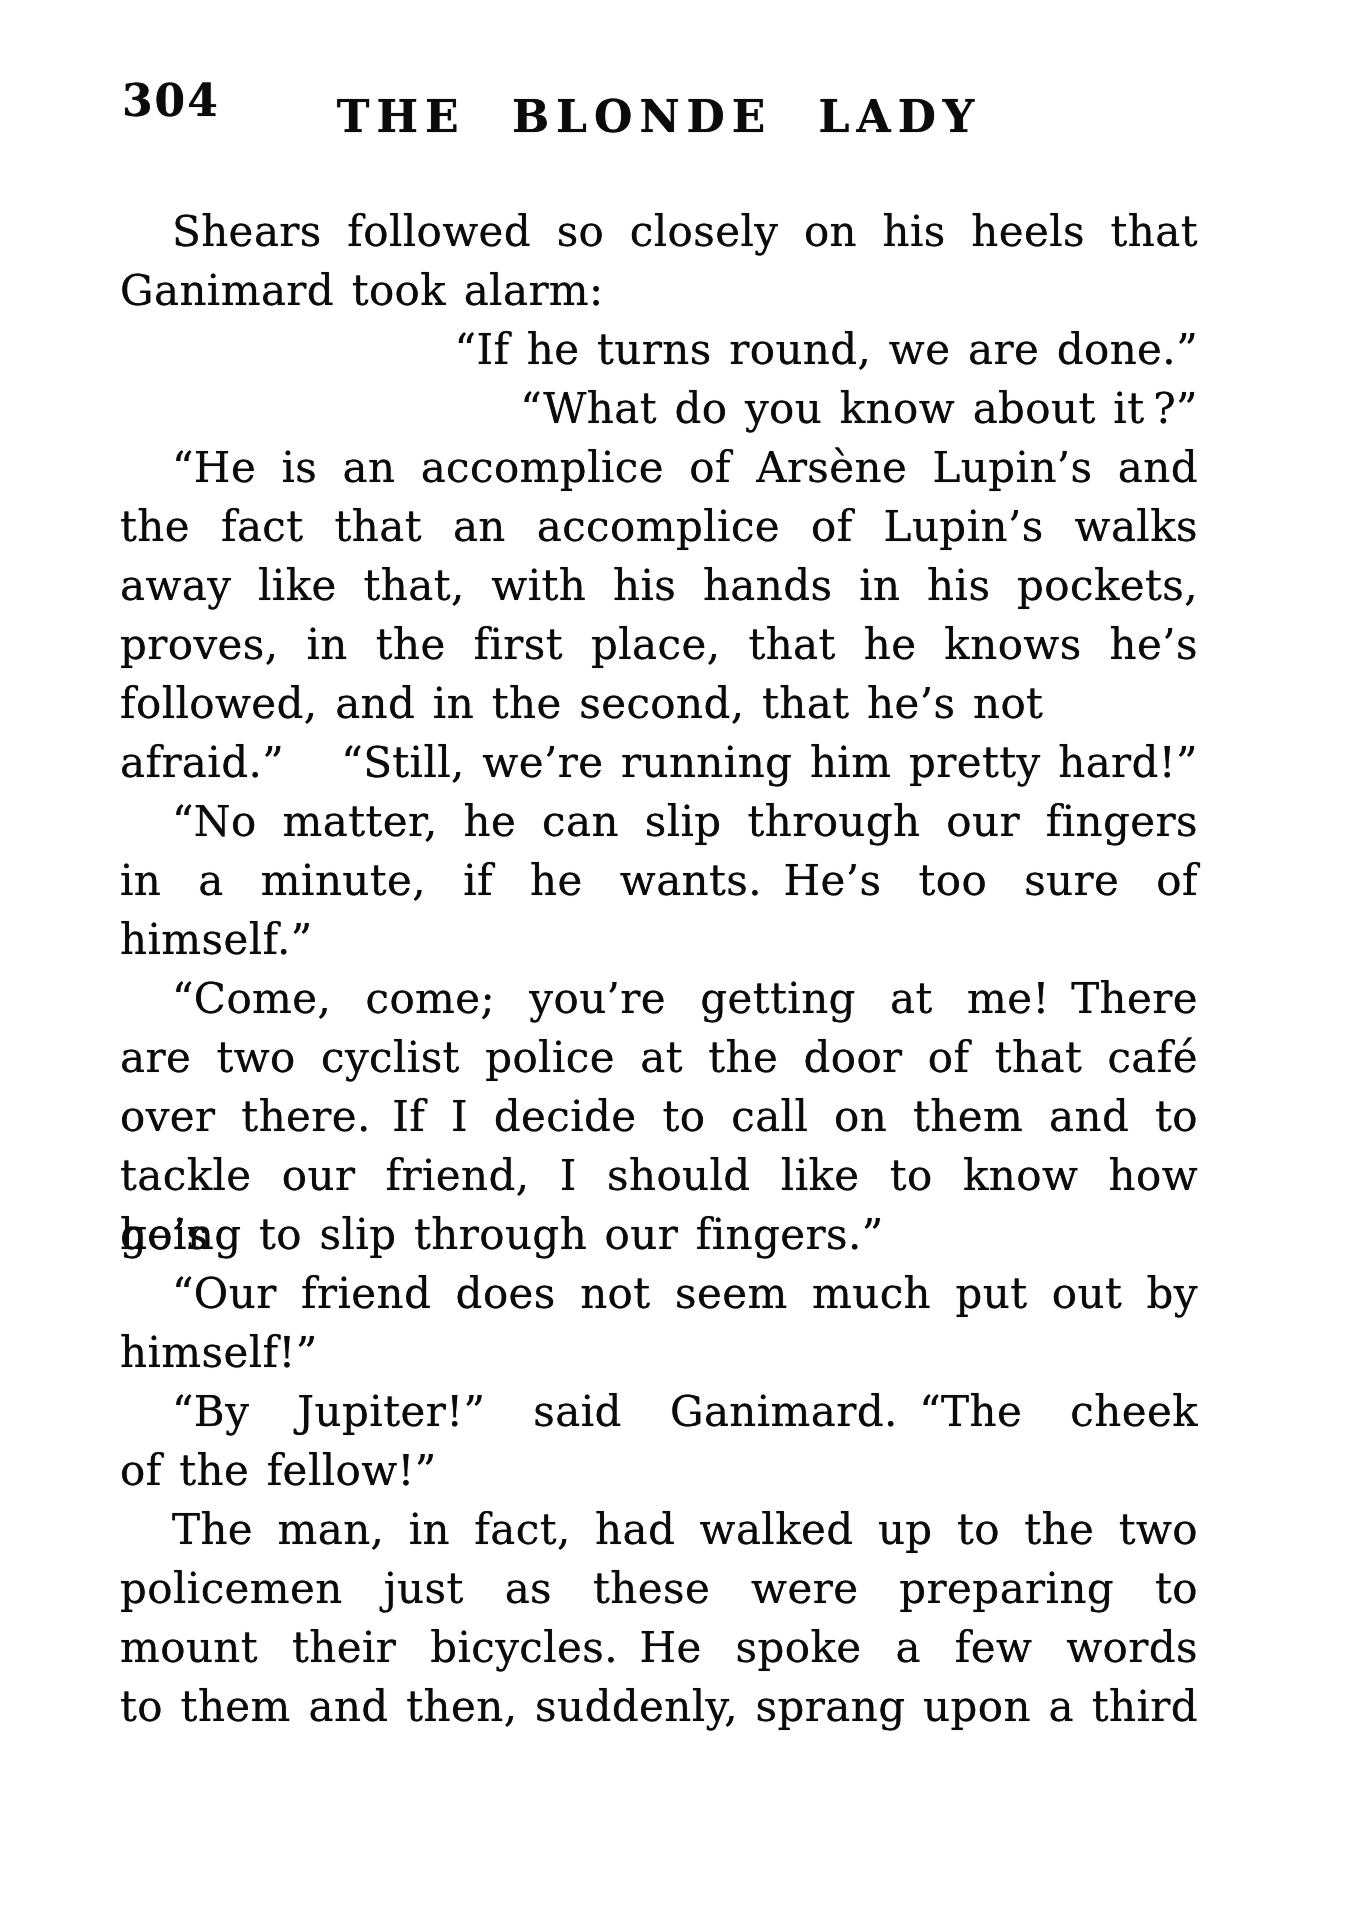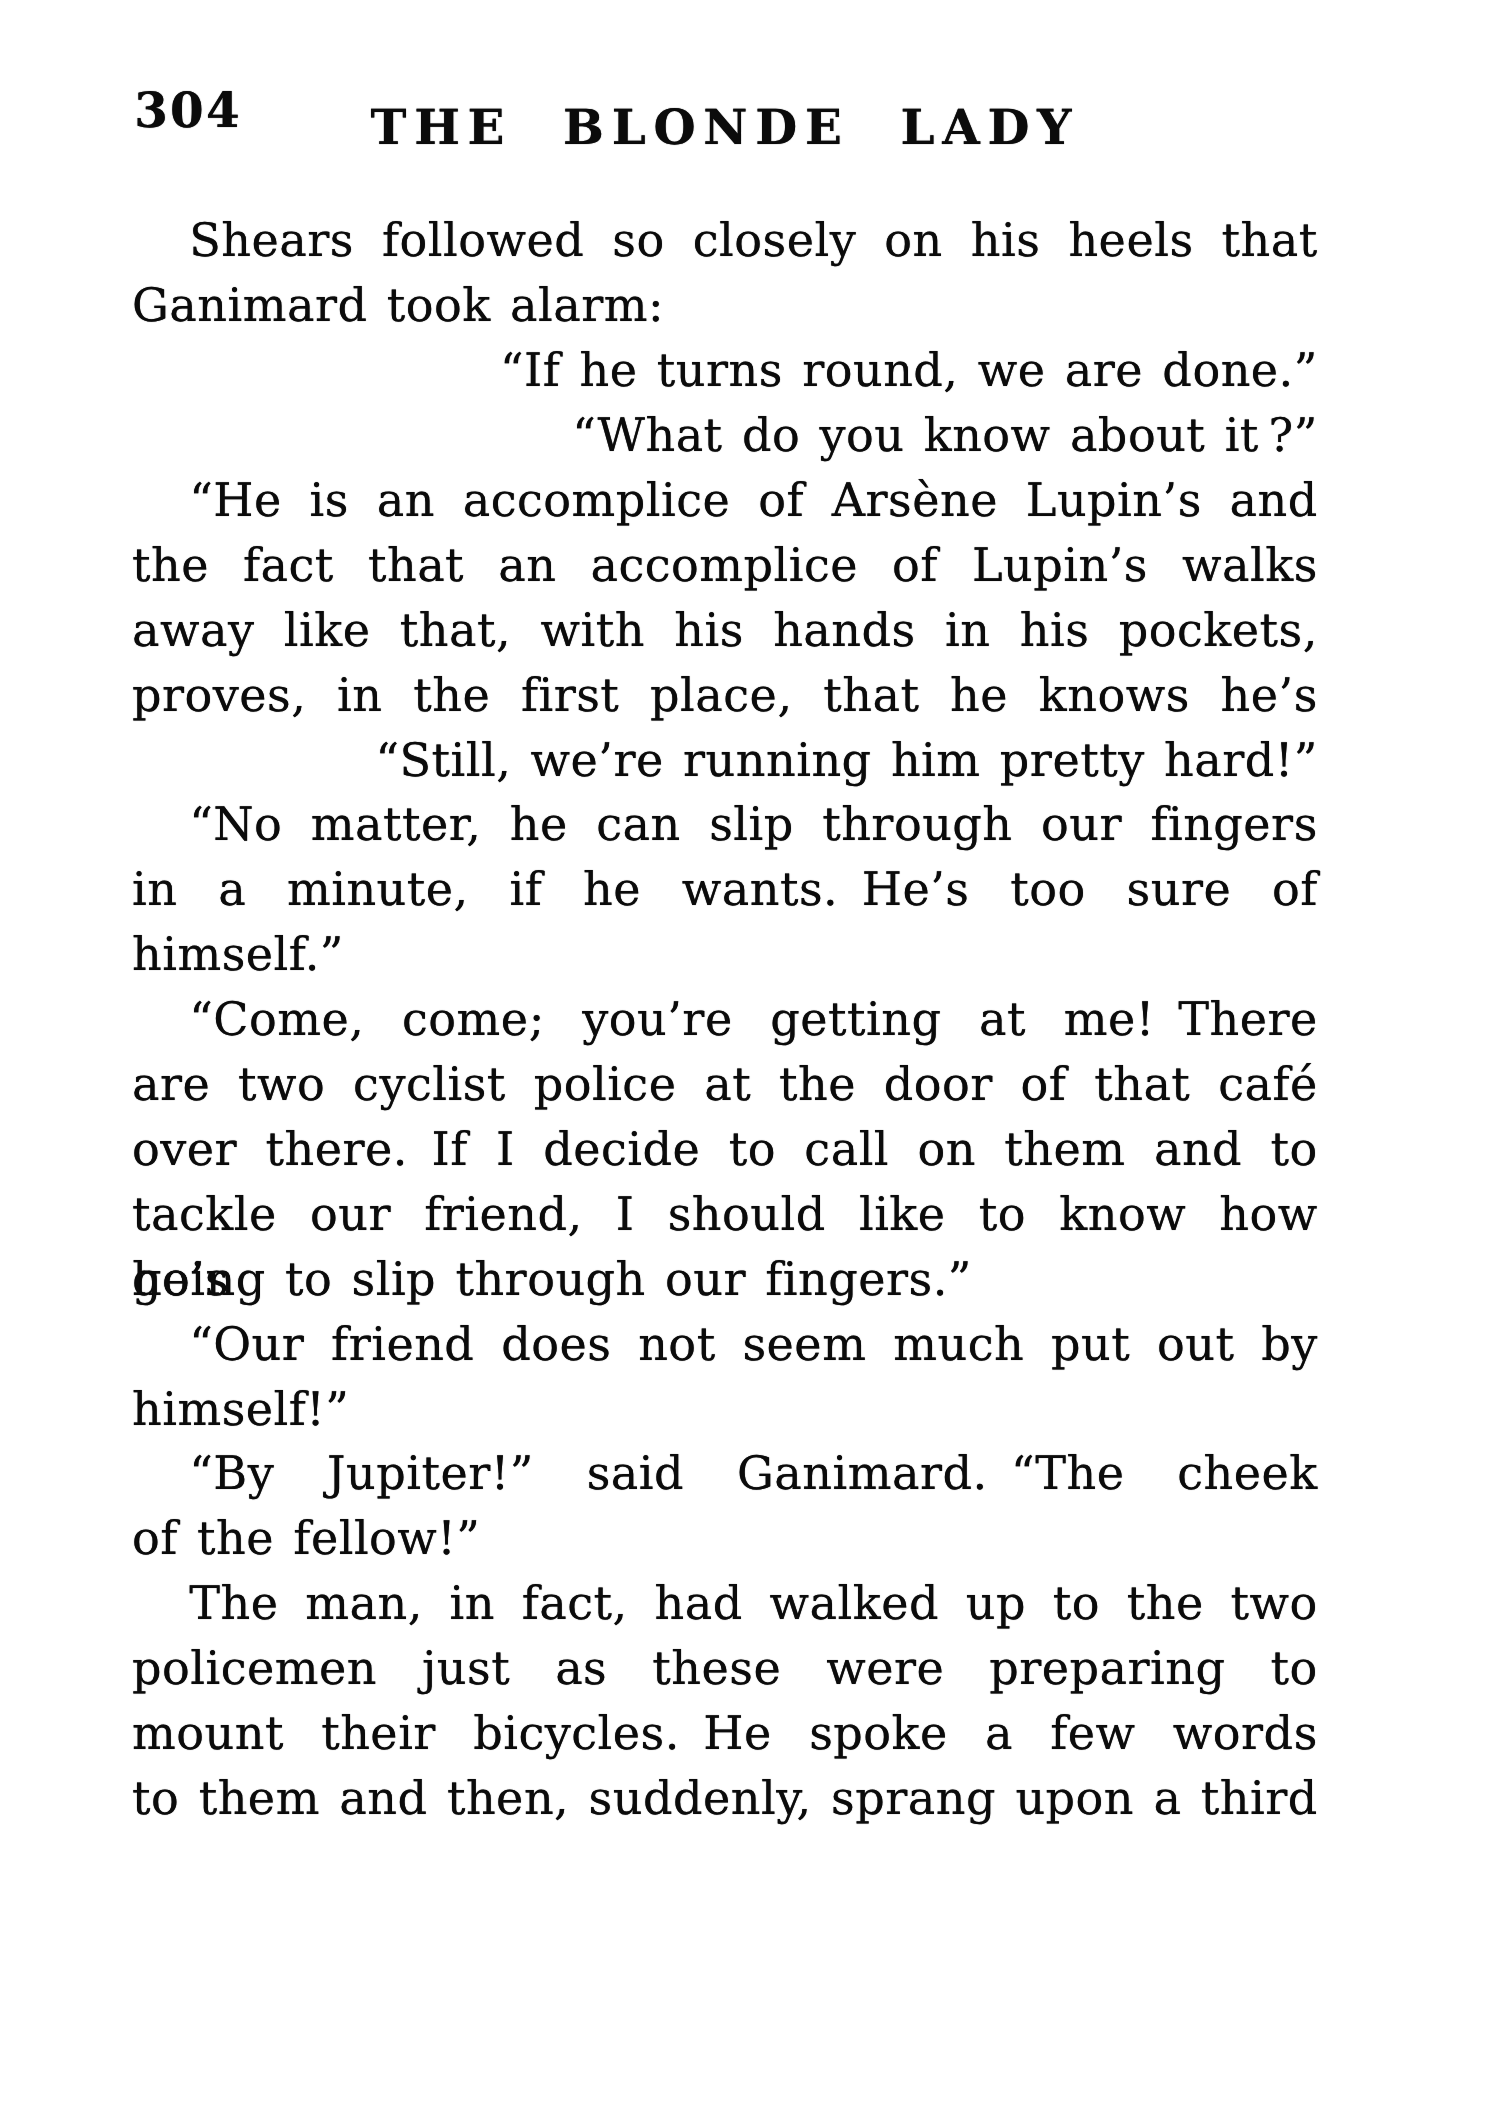--- a/index.html
+++ b/index.html
@@ -20,21 +20,21 @@
     line-height: 46px;
     font-size: 44px;
     font-weight: bold;
     text-shadow: 0 0 0.8px rgba(10,10,10,0.9);
   }
   .page-num { position: absolute; left: 2px; top: 0; letter-spacing: 2px; }
   .running-title { display: block; text-align: center; letter-spacing: 7px; word-spacing: 24px; margin-top: 16px; }
 
   .text-block {
     position: absolute;
-    top: 189px; left: 120px;
+    top: 202px; left: 120px;
     width: 1078px;
     font-size: 42px;
     letter-spacing: 0.4px;
     word-spacing: 0.09em;
   }
   .line {
     height: 59px;
     line-height: 59px;
     text-align: left;
     text-shadow: 0 0 0.7px rgba(10,10,10,0.85);
@@ -53,20 +53,21 @@
   </div>
   <div class="text-block">
       <div class="line indent just">Shears followed so closely on his heels that</div>
       <div class="line">Ganimard took alarm:</div>
       <div class="line indent">“If he turns round, we are done.”</div>
       <div class="line indent">“What do you know about it ?”</div>
       <div class="line indent just">“He is an accomplice of Arsène Lupin’s and</div>
       <div class="line just">the fact that an accomplice of Lupin’s walks</div>
       <div class="line just">away like that, with his hands in his pockets,</div>
       <div class="line just">proves, in the first place, that he knows he’s</div>
+      <div class="line">followed, and in the second, that he’s not afraid.”</div>
       <div class="line indent">“Still, we’re running him pretty hard!”</div>
       <div class="line indent just">“No matter, he can slip through our fingers</div>
       <div class="line just">in a minute, if he wants. He’s too sure of</div>
       <div class="line">himself.”</div>
       <div class="line indent just">“Come, come; you’re getting at me! There</div>
       <div class="line just">are two cyclist police at the door of that café</div>
       <div class="line just">over there. If I decide to call on them and to</div>
       <div class="line just">tackle our friend, I should like to know how he’s</div>
       <div class="line">going to slip through our fingers.”</div>
       <div class="line indent just">“Our friend does not seem much put out by</div>

